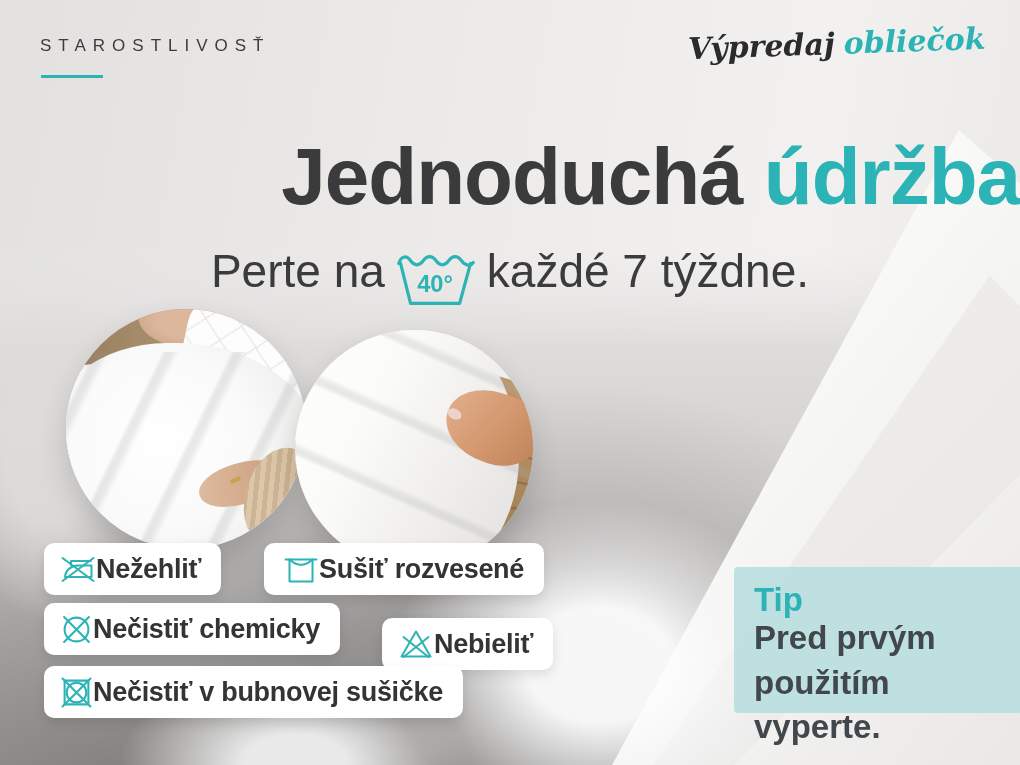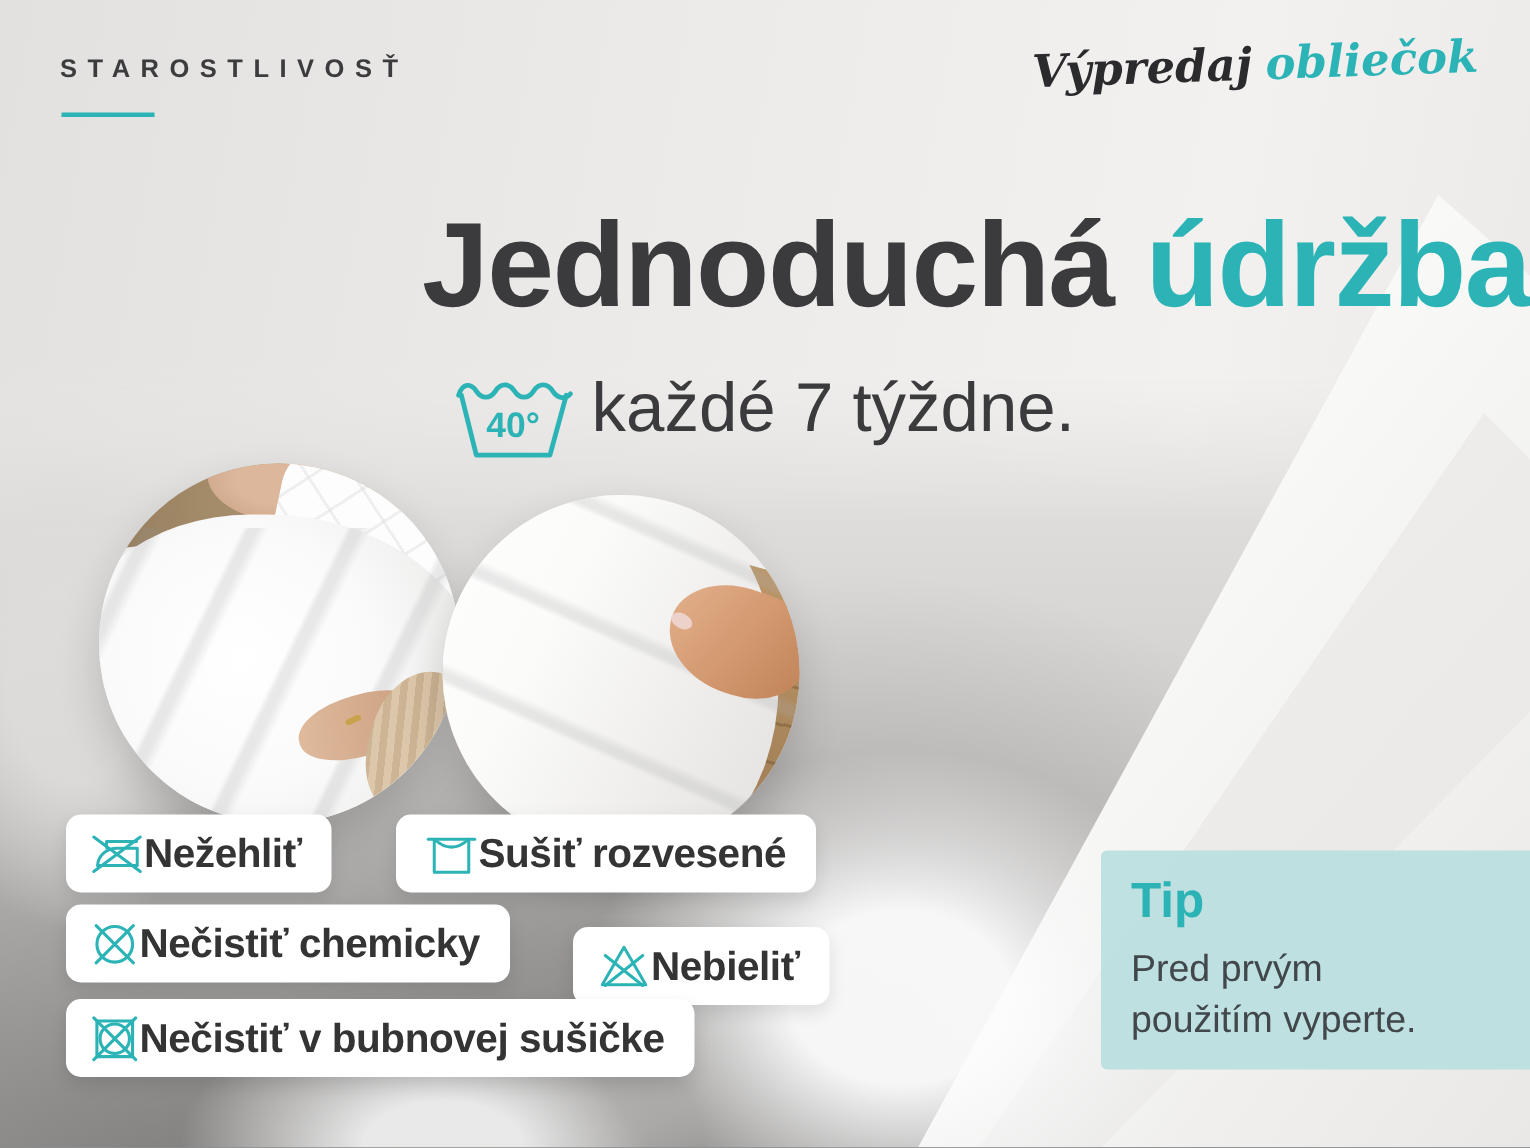--- a/index.html
+++ b/index.html
@@ -27,21 +27,21 @@
     clip-path:polygon(100% 40%, 100% 62%, 72% 100%, 64% 100%, 97% 36%);
     opacity:.8;}
   .bg-sheet-mid{left:390px;top:500px;width:420px;height:330px;
     background:radial-gradient(closest-side, rgba(252,252,252,0.95) 35%, rgba(248,248,248,0.6) 60%, rgba(248,248,248,0) 100%);}
   .bg-sheet-bl{left:120px;top:668px;width:350px;height:190px;
     background:radial-gradient(closest-side, rgba(250,250,250,0.85) 30%, rgba(250,250,250,0) 100%);}
   .bg-fabric-left{left:-60px;top:290px;width:220px;height:330px;
     background:radial-gradient(closest-side, rgba(222,221,220,0.9) 40%, rgba(222,221,220,0) 100%);}
 
   
-  .kicker{position:absolute;left:40px;top:36px;font-size:17px;font-weight:700;
+  .kicker{position:absolute;left:40px;top:36px;font-size:17px;font-weight:400;
     letter-spacing:7px;color:#3c3c3e;}
   .kicker-underline{position:absolute;left:41px;top:75px;width:62px;height:3px;
     background:var(--teal,#2bb3b6);}
   .brand{position:absolute;right:34px;top:26px;font-family:"DejaVu Serif",serif;
     font-style:italic;font-weight:700;font-size:30px;transform:rotate(-2deg);white-space:nowrap;}
   .brand .b1{color:#2b2b2d;}
   .brand .b2{color:var(--teal,#2bb3b6);margin-left:9px;}
 
   
   .headline{position:absolute;left:0;right:0;top:131px;text-align:right;
@@ -107,21 +107,21 @@
   .lb4{left:382px;top:603px;margin-top:15px;}
   .lb5{left:44px;top:666px;}
   .icon-stroke{stroke:var(--teal,#2bb3b6);fill:none;stroke-width:2;stroke-linecap:round;stroke-linejoin:round;}
   .wash-stroke{stroke:var(--teal,#2bb3b6);fill:none;stroke-width:3.5;stroke-linecap:round;stroke-linejoin:round;}
 
   
   .tip-box{position:absolute;left:734px;top:567px;width:293px;height:146px;
     border-radius:4px;background:var(--tip-bg,rgba(186,222,224,0.92));
     padding:16px 20px;box-sizing:border-box;}
   .tip-title{font-size:33px;font-weight:700;color:var(--teal,#2bb3b6);line-height:1;}
-  .tip-text{margin-top:14px;font-size:25px;font-weight:400;color:var(--tip-text,#41474a);
+  .tip-text{font-size:33px;font-weight:700;color:var(--tip-text,#41474a);
     line-height:1.35;width:215px;}
 </style>
 </head>
 <body>
 
 <div class="canvas">
 
   <div class="bg-layer bg-wall"></div>
   <div class="bg-layer bg-fabric-left"></div>
   <div class="bg-layer bg-pillow"></div>
@@ -133,20 +133,21 @@
   <div class="kicker-underline"></div>
   <div class="brand">
     <span class="b1">Výpredaj</span><span class="b2">obliečok</span>
   </div>
 
   <div class="headline">
     <span>Jednoduchá </span><span class="accent">údržba</span>
   </div>
 
   <div class="subtitle">
+    <span>Perte na</span>
     <svg class="wash-icon" width="80" height="66" viewBox="0 0 88 72" aria-hidden="true">
       <path class="wash-stroke" d="M5 20 L16 64 L70 64 L82 20"></path>
       <path class="wash-stroke" d="M3 20 C6 11 12 11 16 17 C20 23 26 23 30 17 C34 11 40 11 44 17 C48 23 54 23 58 17 C62 11 68 11 72 17 C76 23 82 23 85 19"></path>
       <text x="43" y="51" text-anchor="middle" font-size="26" font-weight="bold" fill="#2bb3b6" font-family="Liberation Sans, sans-serif">40°</text>
     </svg>
     <span>každé 7 týždne.</span>
   </div>
 
   <div class="photo-circle photo-left">
     <div class="pc pl-wood"></div>

